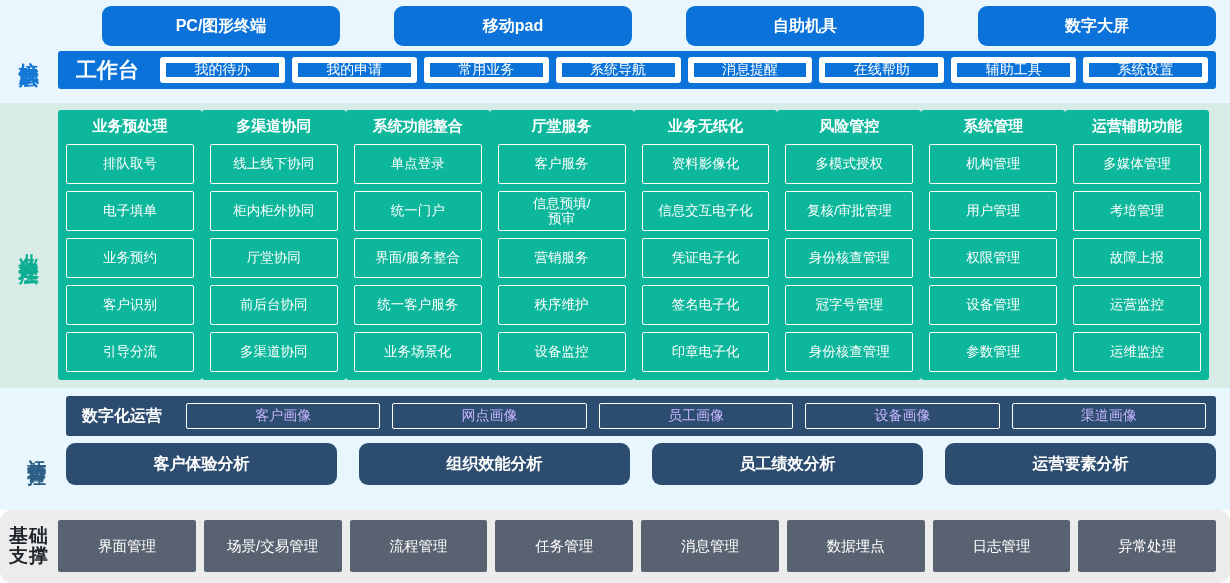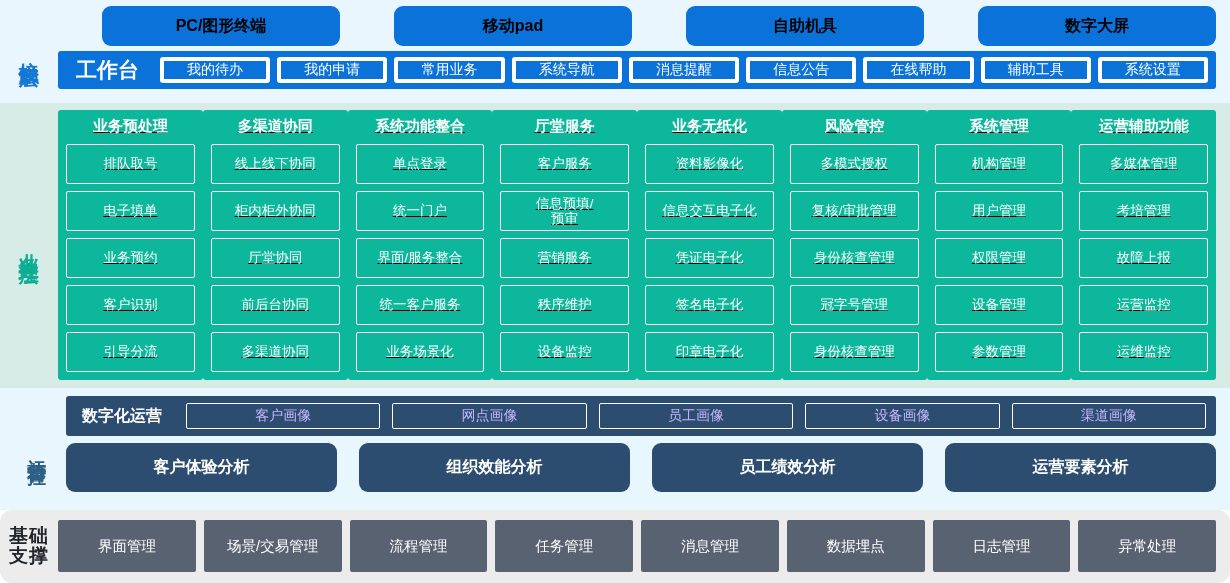--- a/index.html
+++ b/index.html
@@ -32,52 +32,52 @@
   .layer-contact { background: #eaf6fd; height: 103px; padding: 6px 0 8px 0; }
   .layer-contact .layer-label { color: #1478d4; font-size: 20px; }
   .layer-contact .layer-label .vtxt { letter-spacing: 4px; }
   .layer-contact .layer-body { padding-right: 14px; gap: 5px; }
 
   .channel-row { display: flex; gap: 10px; height: 40px; }
   .channel-btn {
     flex: 1 1 0;
     background: #0a72d8;
     border-radius: 9px;
-    color: #000000;
+    color: #ffffff;
     font-size: 16px; font-weight: bold;
     display: flex; align-items: center; justify-content: center; margin-left: 44px;
   }
 
   .workbench-row {
     height: 38px;
     background: #0a72d8;
     border-radius: 3px;
     display: flex; align-items: center;
     gap: 7px;
     padding: 0 8px;
   }
   .workbench-title {
     color: #fff; font-size: 21px; font-weight: bold;
     padding: 0 14px 0 10px; white-space: nowrap;
   }
   .wb-item {
     flex: 1 1 0;
     height: 26px;
-    border: 4px solid #ffffff;
+    border: 6px solid #ffffff;
     border-radius: 3px;
     color: #fff; font-size: 14px;
     display: flex; align-items: center; justify-content: center;
     white-space: nowrap;
   }
 
   
   .layer-business { background: #d8ece7; height: 285px; padding: 7px 0 8px 0; }
   .layer-business .layer-label { color: #0eae93; font-size: 20px; }
   .layer-business .layer-body {
-    flex-direction: row; gap: 0; padding-right: 14px; text-decoration: underline;
+    flex-direction: row; gap: 0; padding-right: 21px;
   }
   .bcol {
     flex: 1 1 0;
     background: #0db79b;
     border-radius: 3px;
     padding: 7px 8px 8px 8px;
     display: flex; flex-direction: column;
     min-width: 0;
   }
   .bcol-title {
@@ -112,21 +112,21 @@
     color: #fff; font-size: 16px; font-weight: bold;
     padding: 0 12px 0 6px; white-space: nowrap;
   }
   .ops-pill {
     flex: 1 1 0; height: 26px;
     border: 1px solid #ffffff; border-radius: 2px;
     color: #c4b5fd; font-size: 14px;
     display: flex; align-items: center; justify-content: center;
     white-space: nowrap;
   }
-  .ops-row2 { height: 49px; display: flex; gap: 22px; }
+  .ops-row2 { height: 42px; display: flex; gap: 22px; }
   .ops-card {
     flex: 1 1 0;
     background: #2d4d70;
     border-radius: 9px;
     color: #fff; font-size: 16px; font-weight: bold;
     display: flex; align-items: center; justify-content: center;
   }
 
   
   .layer-base { background: #ececec; height: 73px; padding: 10px 0 11px 0; border-radius: 12px; }
@@ -164,21 +164,20 @@
         <div class="channel-btn">数字大屏</div>
       </div>
 
       <div class="workbench-row">
         <div class="workbench-title">工作台</div>
         <div class="wb-item">我的待办</div>
         <div class="wb-item">我的申请</div>
         <div class="wb-item">常用业务</div>
         <div class="wb-item">系统导航</div>
         <div class="wb-item">消息提醒</div>
-        <div class="wb-item">信息公告</div>
         <div class="wb-item">在线帮助</div>
         <div class="wb-item">辅助工具</div>
         <div class="wb-item">系统设置</div>
       </div>
 
     </div>
   </section>
 
   <section class="layer layer-business">
     <div class="layer-label">

